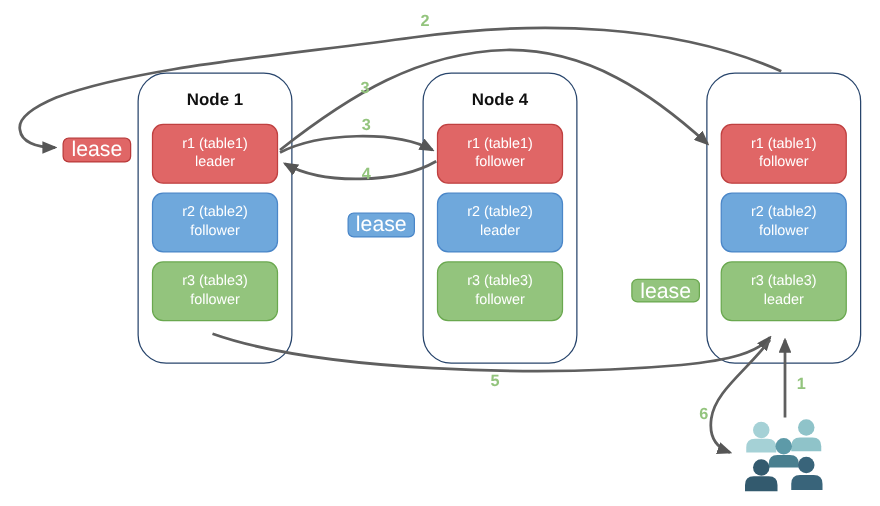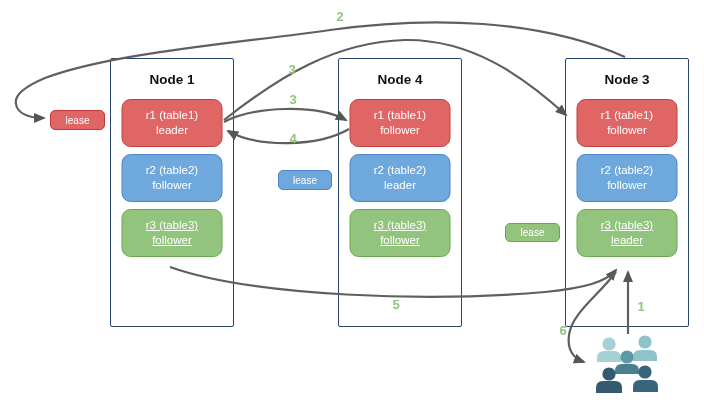--- a/index.html
+++ b/index.html
@@ -1,39 +1,39 @@
 <!DOCTYPE html>
 <html><head>
 <meta charset="utf-8">
 <style>
   html,body{margin:0;padding:0;background:#fff;}
   .canvas{
     position:relative;width:704px;height:405px;background:#ffffff;
     font-family:"Liberation Sans","DejaVu Sans",sans-serif;overflow:hidden;
   }
   .node{
-    position:absolute;top:58px;width:124px;height:269px;background:#ffffff;
-    border:1.6px solid #28456c;border-radius:2px;box-sizing:border-box;z-index:1;
+    position:absolute;top:58px;width:124px;height:233px;background:#ffffff;
+    border:1.6px solid #28456c;border-radius:23px;box-sizing:border-box;z-index:1;
   }
   .node-title{
     position:absolute;top:13px;left:0;width:100%;text-align:center;
     font-size:13.5px;font-weight:bold;color:#111111;
   }
   .rep{
     position:absolute;left:50%;transform:translateX(-50%);width:101px;height:48px;
     border-radius:9px;box-sizing:border-box;display:flex;flex-direction:column;
     align-items:center;justify-content:center;color:#ffffff;font-size:11.5px;
     line-height:15px;text-align:center;
   }
   .rep.red{background:#e06666;border:1.5px solid #bf4040;}
   .rep.blue{background:#6fa8dc;border:1.5px solid #4a86c8;}
   .rep.green{background:#93c47d;border:1.5px solid #6aa84f;}
-  .rep-1{top:40px;} .rep-2{top:95px;text-align:right;} .rep-3{top:150px;text-decoration:underline;}
+  .rep-1{top:40px;} .rep-2{top:95px;text-align:right;} .rep-3{top:150px;}
   .lease{
-    position:absolute;z-index:3;border-radius:5px;color:#ffffff;font-size:10px;
+    position:absolute;z-index:3;border-radius:5px;color:#ffffff;font-size:17px;
     display:flex;align-items:center;justify-content:center;box-sizing:border-box;
   }
   .lease.red{left:50px;top:110px;width:55px;height:20px;background:#e06666;border:1.5px solid #b93a3a;}
   .lease.blue{left:278px;top:170px;width:54px;height:20px;background:#6fa8dc;border:1.5px solid #4a86c8;}
   .lease.green{left:505px;top:223px;width:55px;height:19px;background:#93c47d;border:1.5px solid #6aa84f;}
   .flow-label{
     position:absolute;z-index:3;width:16px;text-align:center;
     font-size:13px;font-weight:bold;color:#93c47d;
   }
   .fl-1{left:633px;top:299px;} .fl-2{left:332px;top:9px;}
@@ -74,21 +74,20 @@
       <span>r2 (table2)</span>
       <span>leader</span>
     </div>
     <div class="rep green rep-3">
       <span>r3 (table3)</span>
       <span>follower</span>
     </div>
   </div>
 
   <div class="node" style="left:565px;">
-    <div class="node-title">Node 3</div>
     <div class="rep red rep-1">
       <span>r1 (table1)</span>
       <span>follower</span>
     </div>
     <div class="rep blue rep-2">
       <span>r2 (table2)</span>
       <span>follower</span>
     </div>
     <div class="rep green rep-3">
       <span>r3 (table3)</span>

